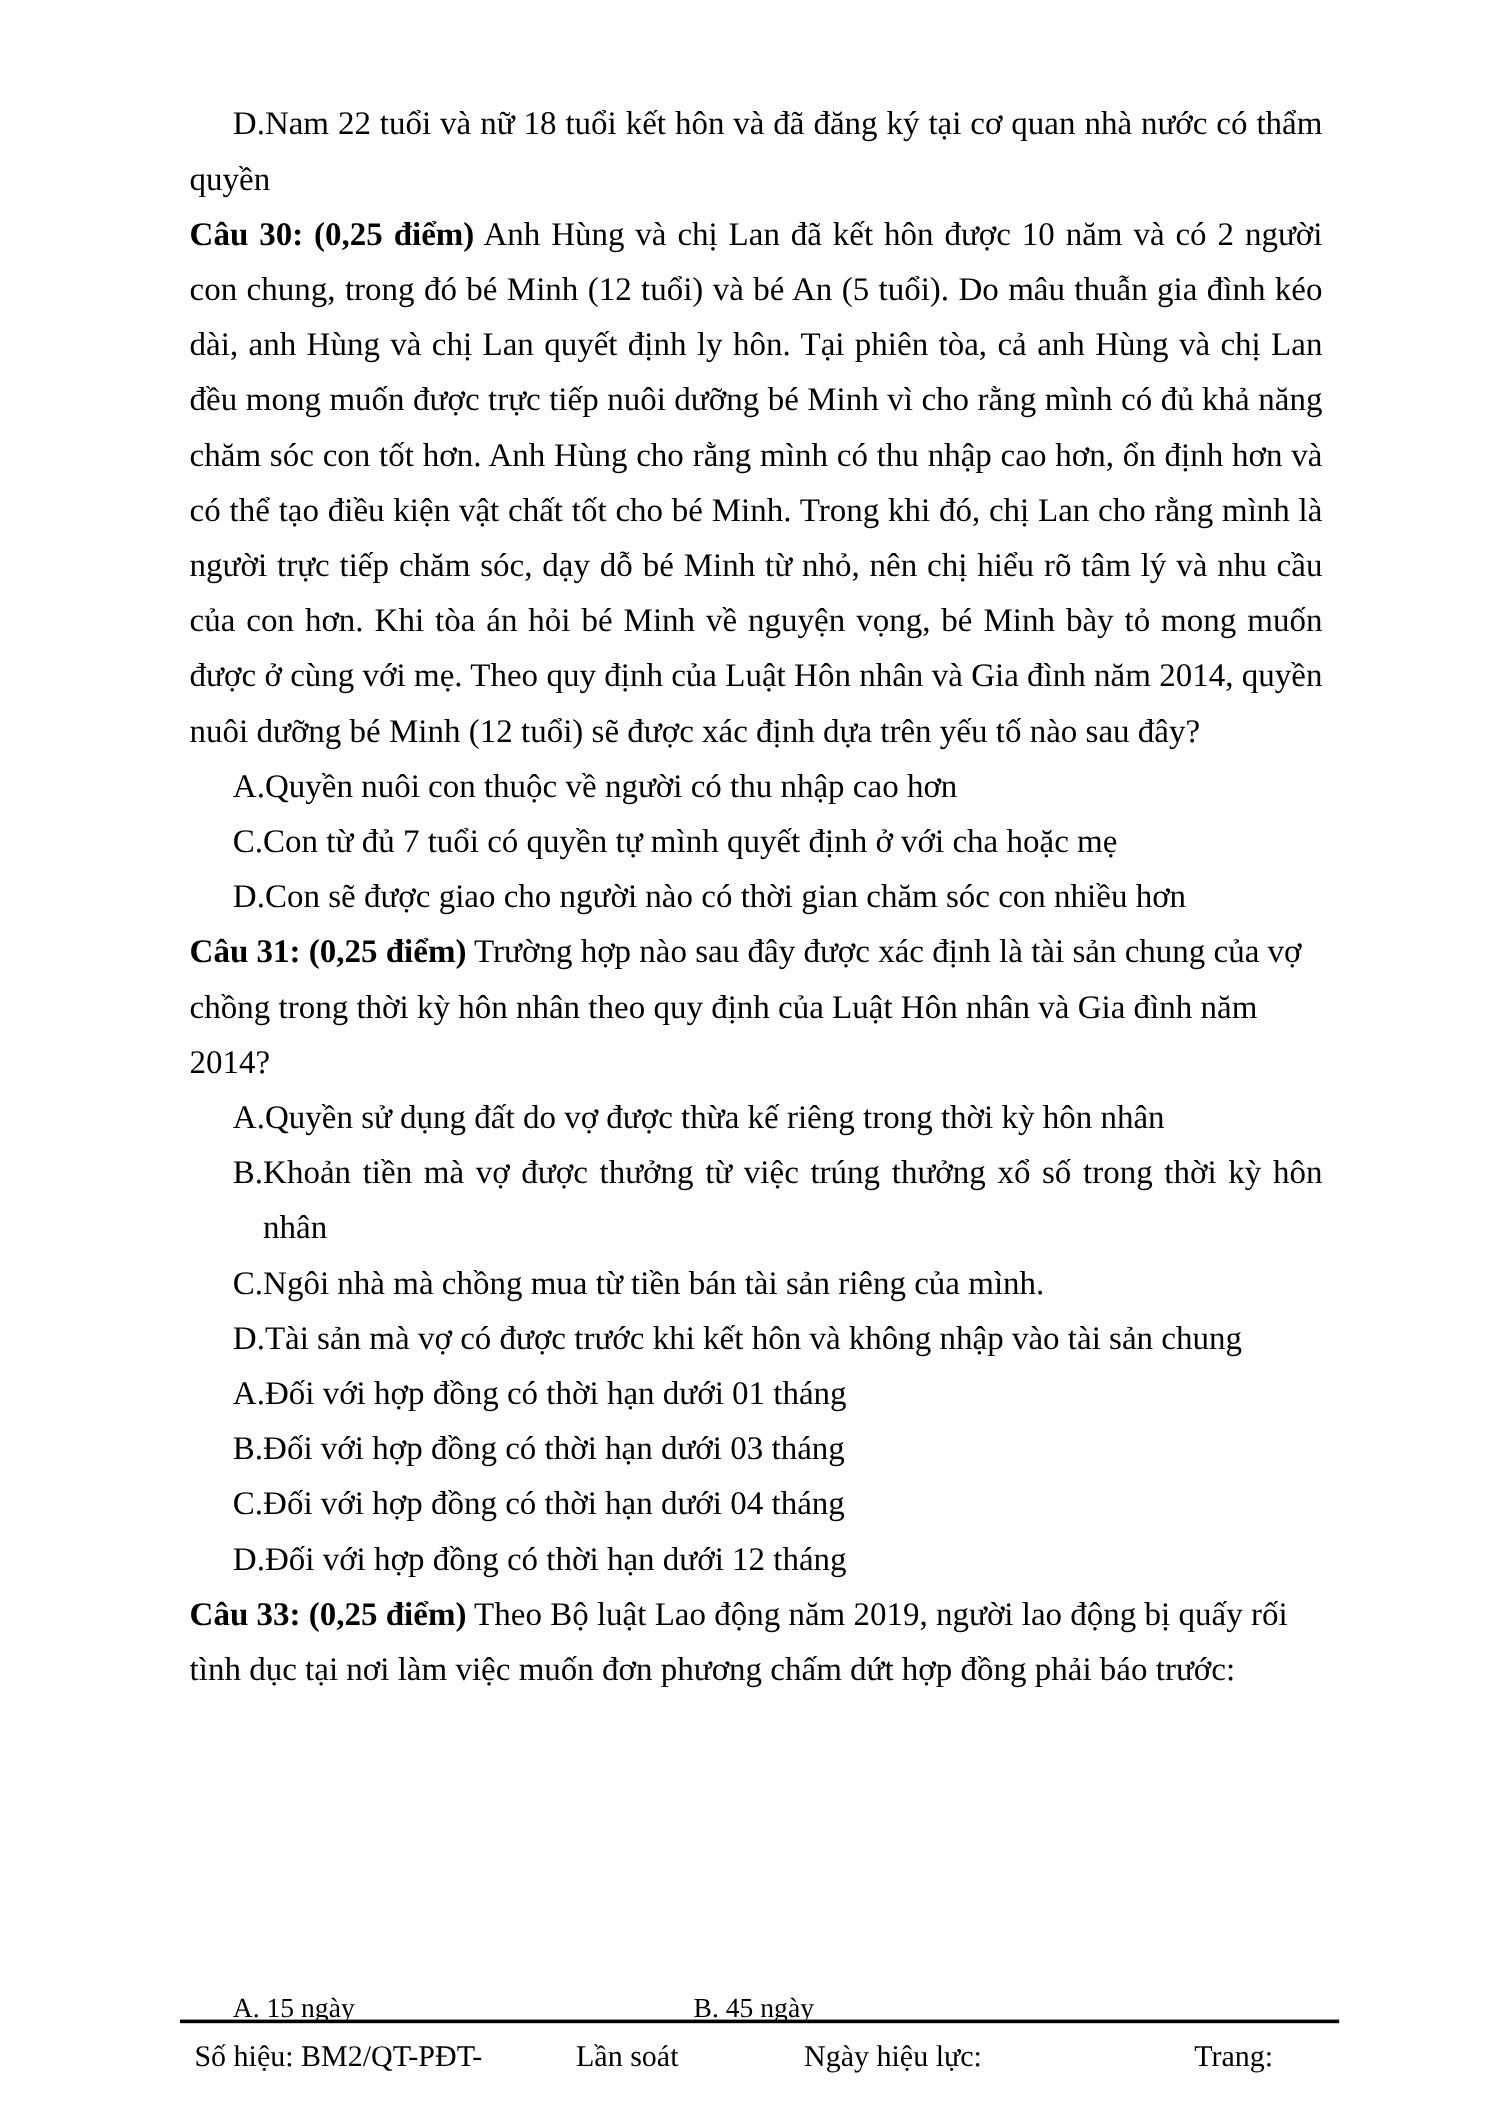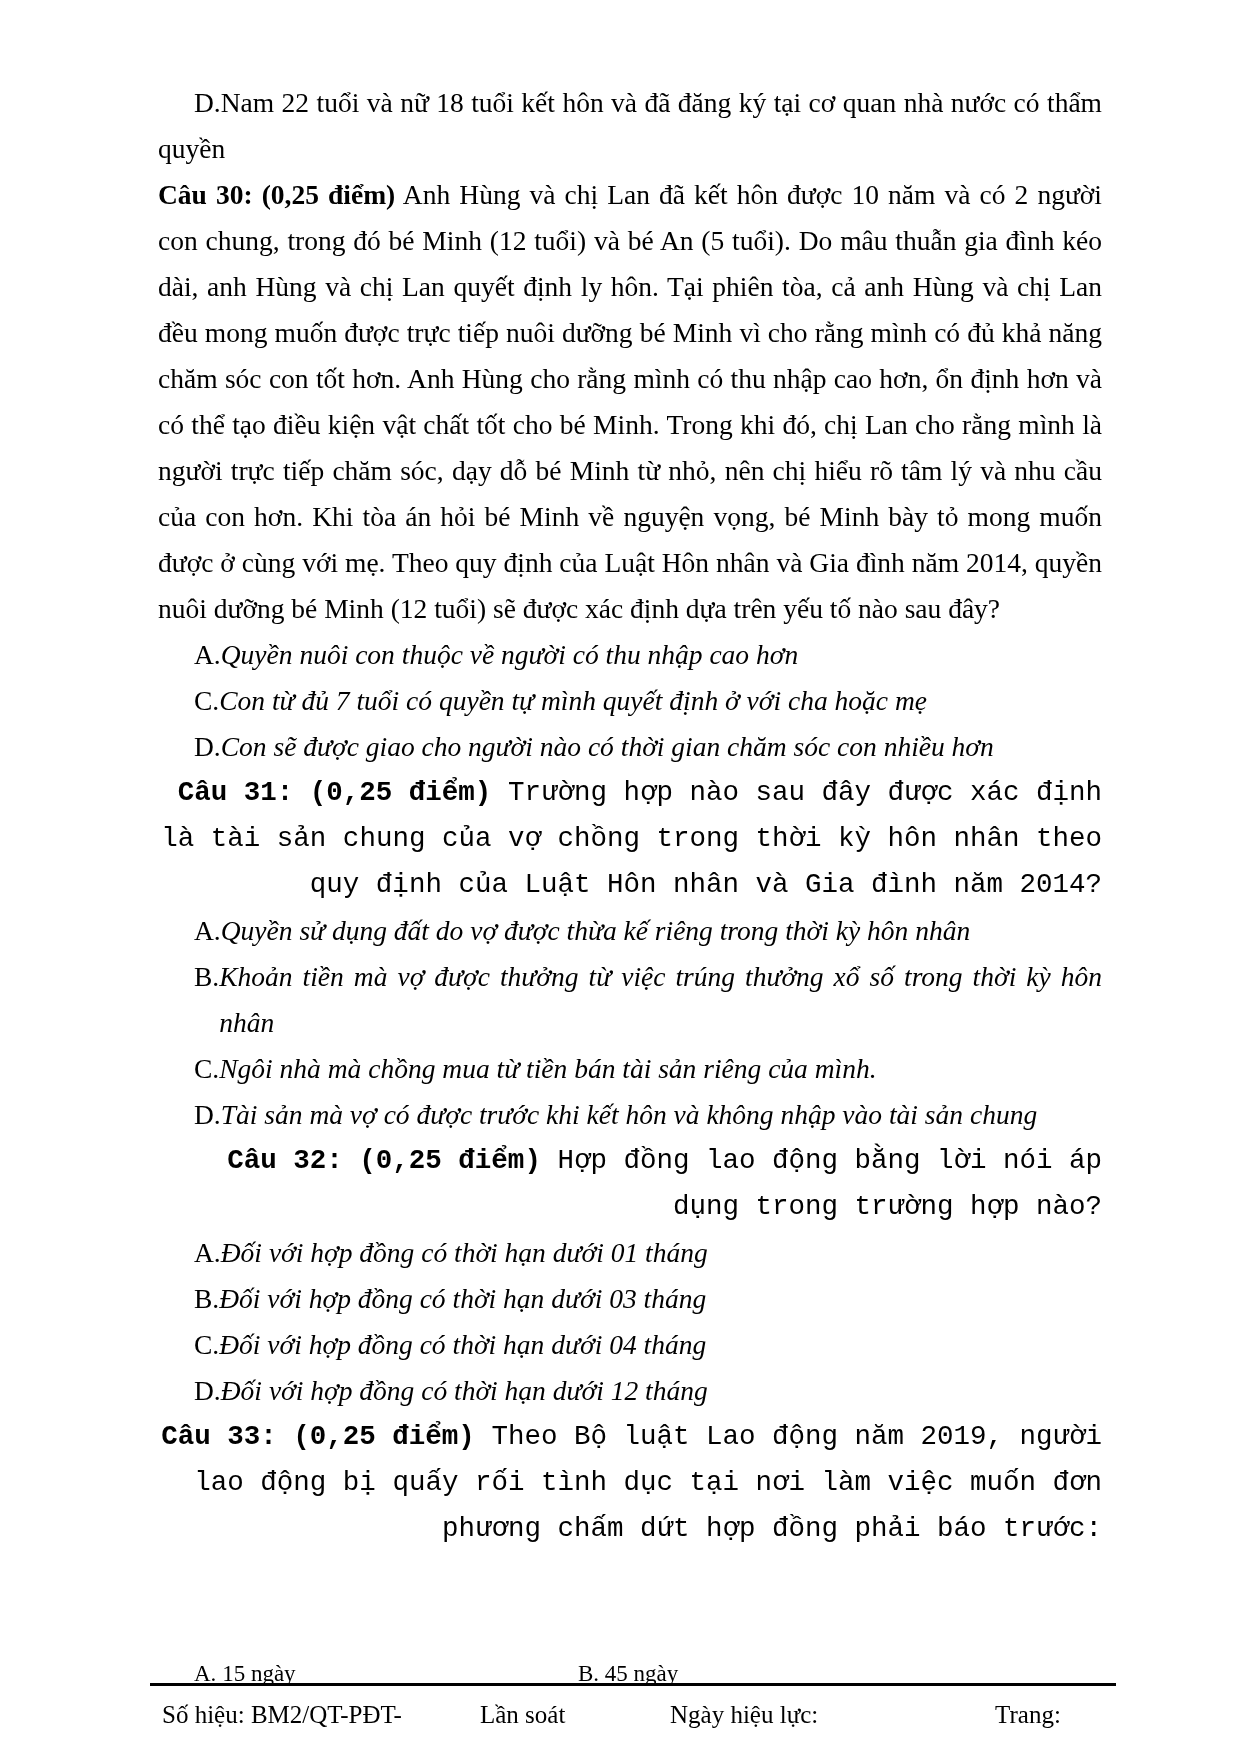--- a/index.html
+++ b/index.html
@@ -37,22 +37,21 @@
   
   .para {
     font-size: 27.5px;
     line-height: 46px;
     text-align: justify;
     text-justify: inter-word;
     margin: 0;
     hyphens: none;
   }
   .para.looser {
-    text-align: right;
-    font-family: Liberation Mono, monospace;
+    text-align: left;
   }
 
   .qhead {
     font-weight: bold;
   }
 
   
   .indent-first {
     text-indent: 36px;
   }
@@ -67,21 +66,20 @@
     padding-left: 36px;
     text-align: left;
   }
   .opt .label {
     flex: 0 0 auto;
     white-space: pre;
   }
   .opt .otext {
     flex: 1 1 auto;
     text-align: justify;
-    font-style: italic;
   }
 
   
   .opt-flow {
     font-size: 27.5px;
     line-height: 46px;
     margin: 0;
     text-indent: 36px;
     text-align: justify;
   }
@@ -173,21 +171,20 @@
     <div class="opt">
       <span class="label">C.</span>
       <span class="otext">Ngôi nhà mà chồng mua từ tiền bán tài sản riêng của mình.</span>
     </div>
 
     <div class="opt">
       <span class="label">D.</span>
       <span class="otext">Tài sản mà vợ có được trước khi kết hôn và không nhập vào tài sản chung</span>
     </div>
 
-    <p class="para looser"><span class="qhead">Câu 32: (0,25 điểm)</span><span> </span><span>Hợp đồng lao động bằng lời nói áp dụng trong trường hợp nào?</span></p>
 
     <div class="opt">
       <span class="label">A.</span>
       <span class="otext">Đối với hợp đồng có thời hạn dưới 01 tháng</span>
     </div>
 
     <div class="opt">
       <span class="label">B.</span>
       <span class="otext">Đối với hợp đồng có thời hạn dưới 03 tháng</span>
     </div>

